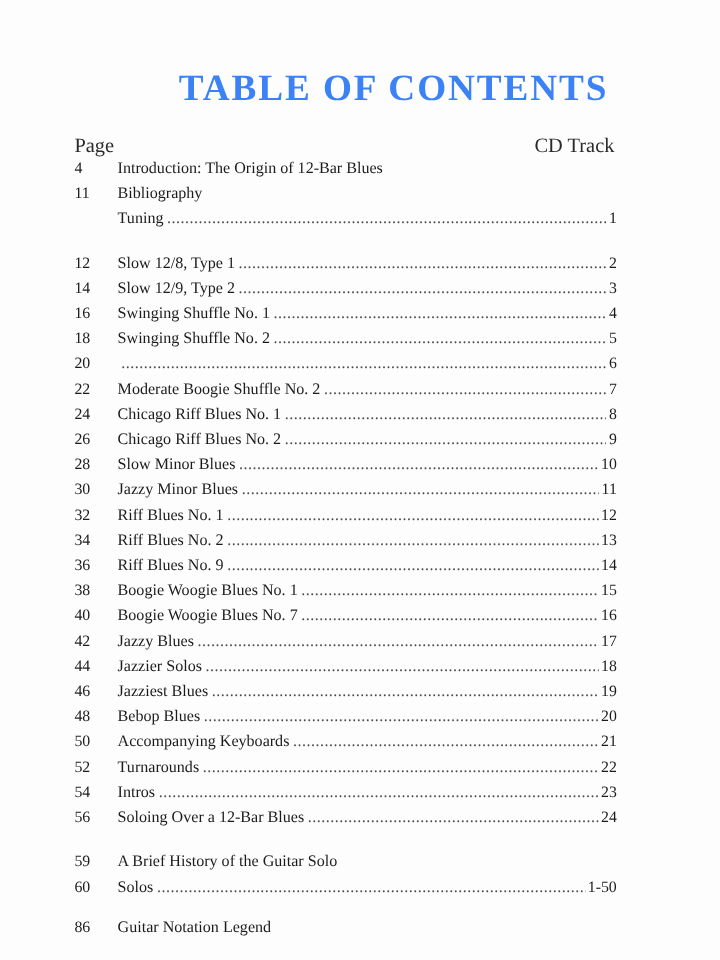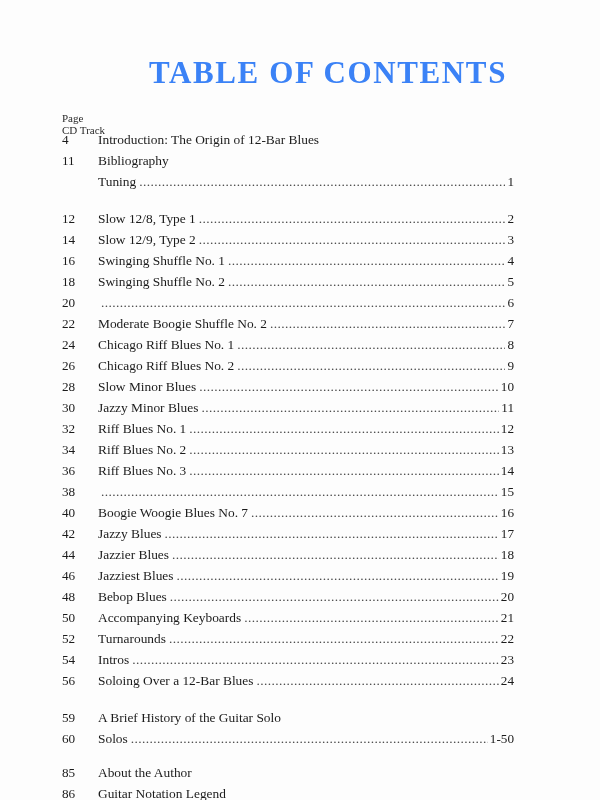--- a/index.html
+++ b/index.html
@@ -39,24 +39,23 @@
   .toc-body {
     position: absolute;
     top: 112px;
     left: 62px;
     width: 452px;
   }
 
   .col-head {
     display: flex;
     align-items: baseline;
-    font-size: 11px;
+    font-size: 17px;
     color: #2a2a2a;
     height: 17px;
-    flex-direction: column;
   }
   .col-head .head-page {
     width: 26px;
     text-align: left;
   }
   .col-head .head-spacer { flex: 1 1 auto; }
   .col-head .head-track {
     text-align: left;
     padding-right: 2px;
   }
@@ -238,28 +237,29 @@
           <span class="num">34</span>
           <span class="title-wrap">
             <span class="title">Riff Blues No. 2</span>
             <span class="leader">............................................................................................................................................................................................................................................................................................................</span>
             <span class="track">13</span>
           </span>
         </div>
         <div class="row">
           <span class="num">36</span>
           <span class="title-wrap">
-            <span class="title">Riff Blues No. 3</span>
+            <span class="title">Riff Blues No. 9</span>
             <span class="leader">............................................................................................................................................................................................................................................................................................................</span>
             <span class="track">14</span>
           </span>
         </div>
         <div class="row">
           <span class="num">38</span>
           <span class="title-wrap">
+            <span class="title">Boogie Woogie Blues No. 1</span>
             <span class="leader">............................................................................................................................................................................................................................................................................................................</span>
             <span class="track">15</span>
           </span>
         </div>
         <div class="row">
           <span class="num">40</span>
           <span class="title-wrap">
             <span class="title">Boogie Woogie Blues No. 7</span>
             <span class="leader">............................................................................................................................................................................................................................................................................................................</span>
             <span class="track">16</span>
@@ -269,21 +269,21 @@
           <span class="num">42</span>
           <span class="title-wrap">
             <span class="title">Jazzy Blues</span>
             <span class="leader">............................................................................................................................................................................................................................................................................................................</span>
             <span class="track">17</span>
           </span>
         </div>
         <div class="row">
           <span class="num">44</span>
           <span class="title-wrap">
-            <span class="title">Jazzier Blues</span>
+            <span class="title">Jazzier Solos</span>
             <span class="leader">............................................................................................................................................................................................................................................................................................................</span>
             <span class="track">18</span>
           </span>
         </div>
         <div class="row">
           <span class="num">46</span>
           <span class="title-wrap">
             <span class="title">Jazziest Blues</span>
             <span class="leader">............................................................................................................................................................................................................................................................................................................</span>
             <span class="track">19</span>
@@ -339,26 +339,20 @@
         <div class="row">
           <span class="num">60</span>
           <span class="title-wrap">
             <span class="title">Solos</span>
             <span class="leader">............................................................................................................................................................................................................................................................................................................</span>
             <span class="track">1-50</span>
           </span>
         </div>
         <div class="spacer-row small"></div>
         <div class="row no-leader">
-          <span class="num">85</span>
-          <span class="title-wrap">
-            <span class="title">About the Author</span>
-          </span>
-        </div>
-        <div class="row no-leader">
           <span class="num">86</span>
           <span class="title-wrap">
             <span class="title">Guitar Notation Legend</span>
           </span>
         </div>
       </div>
 
   </div>
 </div>
 

